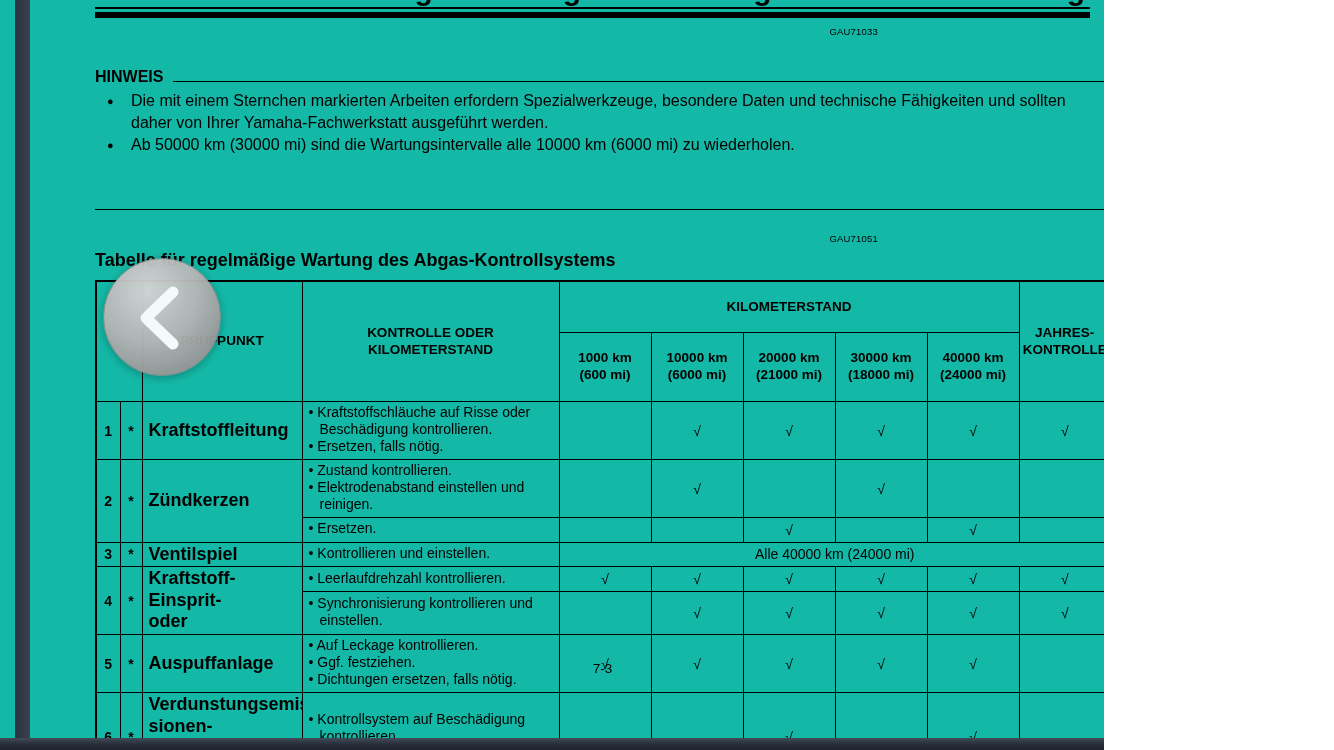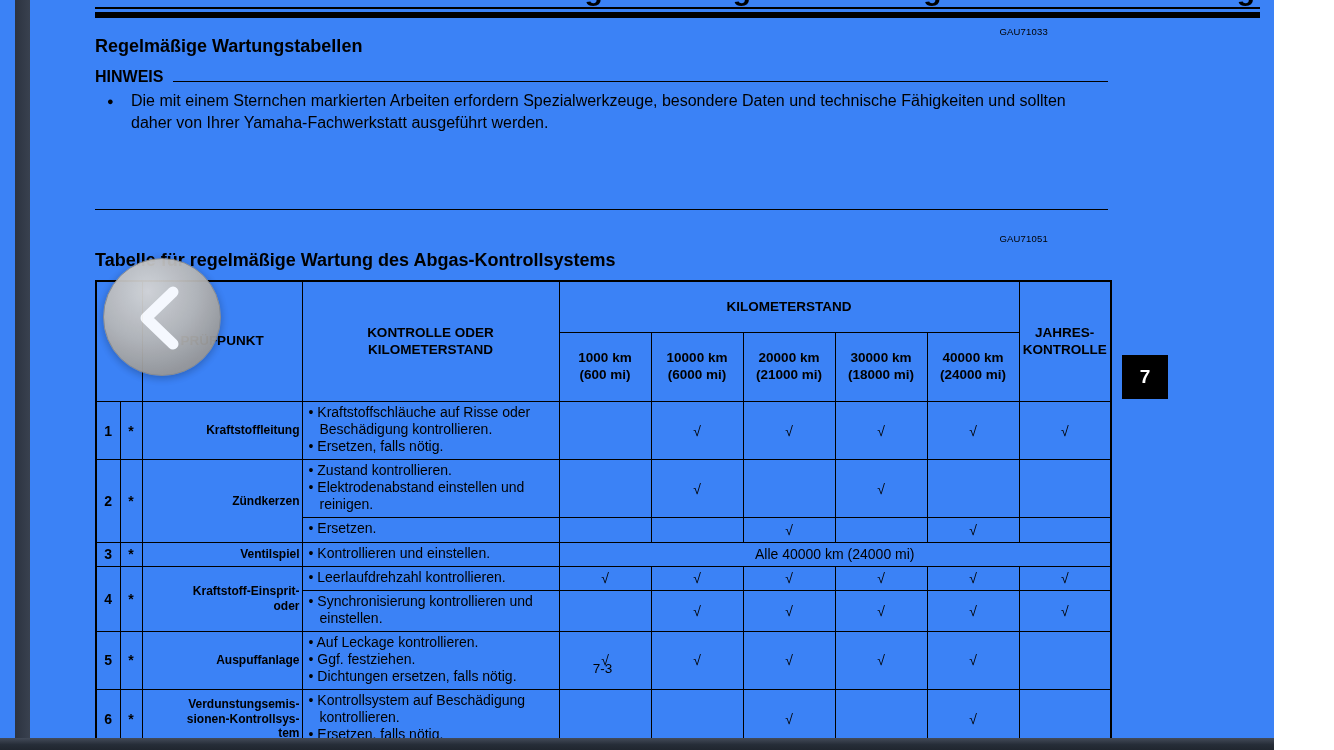--- a/index.html
+++ b/index.html
@@ -1,16 +1,16 @@
 <!DOCTYPE html>
 <html><head>
 <meta charset="utf-8">
 <style>
   html,body{margin:0;padding:0;background:#fff;}
-  .stage{position:relative;width:1274px;height:750px;background:#3b82f6;overflow:hidden;
+  .stage{position:relative;width:1104px;height:750px;background:#14b8a6;overflow:hidden;
          font-family:"Liberation Sans","DejaVu Sans",sans-serif;color:#000;}
 
   
   .left-bar{position:absolute;left:15px;top:0;width:15px;height:738px;
             background:linear-gradient(90deg,#2c3340,#39414f);}
   .bottom-bar{position:absolute;left:0;top:738px;width:1334px;height:12px;
               background:linear-gradient(180deg,#434b59,#262d38 55%,#20262f);}
 
   
   .chapter-head-clip{position:absolute;left:95px;right:14px;top:0;height:8px;overflow:hidden;
@@ -40,22 +40,22 @@
   .table-title{position:absolute;left:95px;top:250px;font-size:18px;font-weight:bold;}
 
   .maint-table{position:absolute;left:95px;top:280px;border-collapse:collapse;table-layout:fixed;
                width:1015px;border:2px solid #000;}
   .maint-table th,.maint-table td{border:1px solid #000;overflow:hidden;}
   .maint-table thead th{font-weight:bold;font-size:13.5px;text-align:center;vertical-align:middle;
                         white-space:pre-line;line-height:1.25;padding:13px 2px;}
   .h-row2 th{height:42px;}
   .h-odo{height:24px;}
   .cell-no,.cell-star{text-align:center;font-weight:bold;font-size:14px;vertical-align:middle;padding:0;}
-  .cell-item{font-weight:bold;font-size:12px;vertical-align:middle;white-space:pre-line;
-             line-height:1.2;padding:1px 2px 1px 6px;text-align:right;}
+  .cell-item{font-weight:bold;font-size:18px;vertical-align:middle;white-space:pre-line;
+             line-height:1.2;padding:1px 2px 1px 6px;}
   .cell-task{font-size:14px;vertical-align:middle;line-height:1.22;padding:2px 4px 4px 6px;}
   .task{padding-left:11px;text-indent:-11px;}
   .cell-check,.cell-merged{text-align:center;vertical-align:middle;font-size:14px;padding:1px 2px;}
 
   .page-number{position:absolute;left:95px;top:661px;width:1015px;text-align:center;font-size:13.5px;}
 
   .chapter-tab{position:absolute;left:1122px;top:355px;width:46px;height:44px;background:#000;
                color:#fff;font-size:19px;font-weight:bold;display:flex;align-items:center;
                justify-content:center;}
 
@@ -71,30 +71,30 @@
 <div class="stage">
 
   <div class="chapter-head-clip">
     <span>Regelmäßige Wartung und Einstellung</span>
   </div>
   <div class="rule-thin"></div>
   <div class="rule-thick"></div>
 
   <div class="code code-top">GAU71033</div>
 
-  <div class="section-title">Regelmäßige Wartungstabellen</div>
 
   <div class="hinweis-row">
     <span class="hinweis-label">HINWEIS</span>
     <span class="hinweis-line"></span>
   </div>
 
   <ul class="notes">
     <li class="note">Die mit einem Sternchen markierten Arbeiten erfordern Spezialwerkzeuge, besondere Daten und technische Fähigkeiten und sollten
 daher von Ihrer Yamaha-Fachwerkstatt ausgeführt werden.</li>
+    <li class="note">Ab 50000 km (30000 mi) sind die Wartungsintervalle alle 10000 km (6000 mi) zu wiederholen.</li>
   </ul>
 
   <div class="rule-mid"></div>
 
   <div class="code code-table">GAU71051</div>
 
   <div class="table-title">Tabelle für regelmäßige Wartung des Abgas-Kontrollsystems</div>
 
   <table class="maint-table">
     <colgroup>

